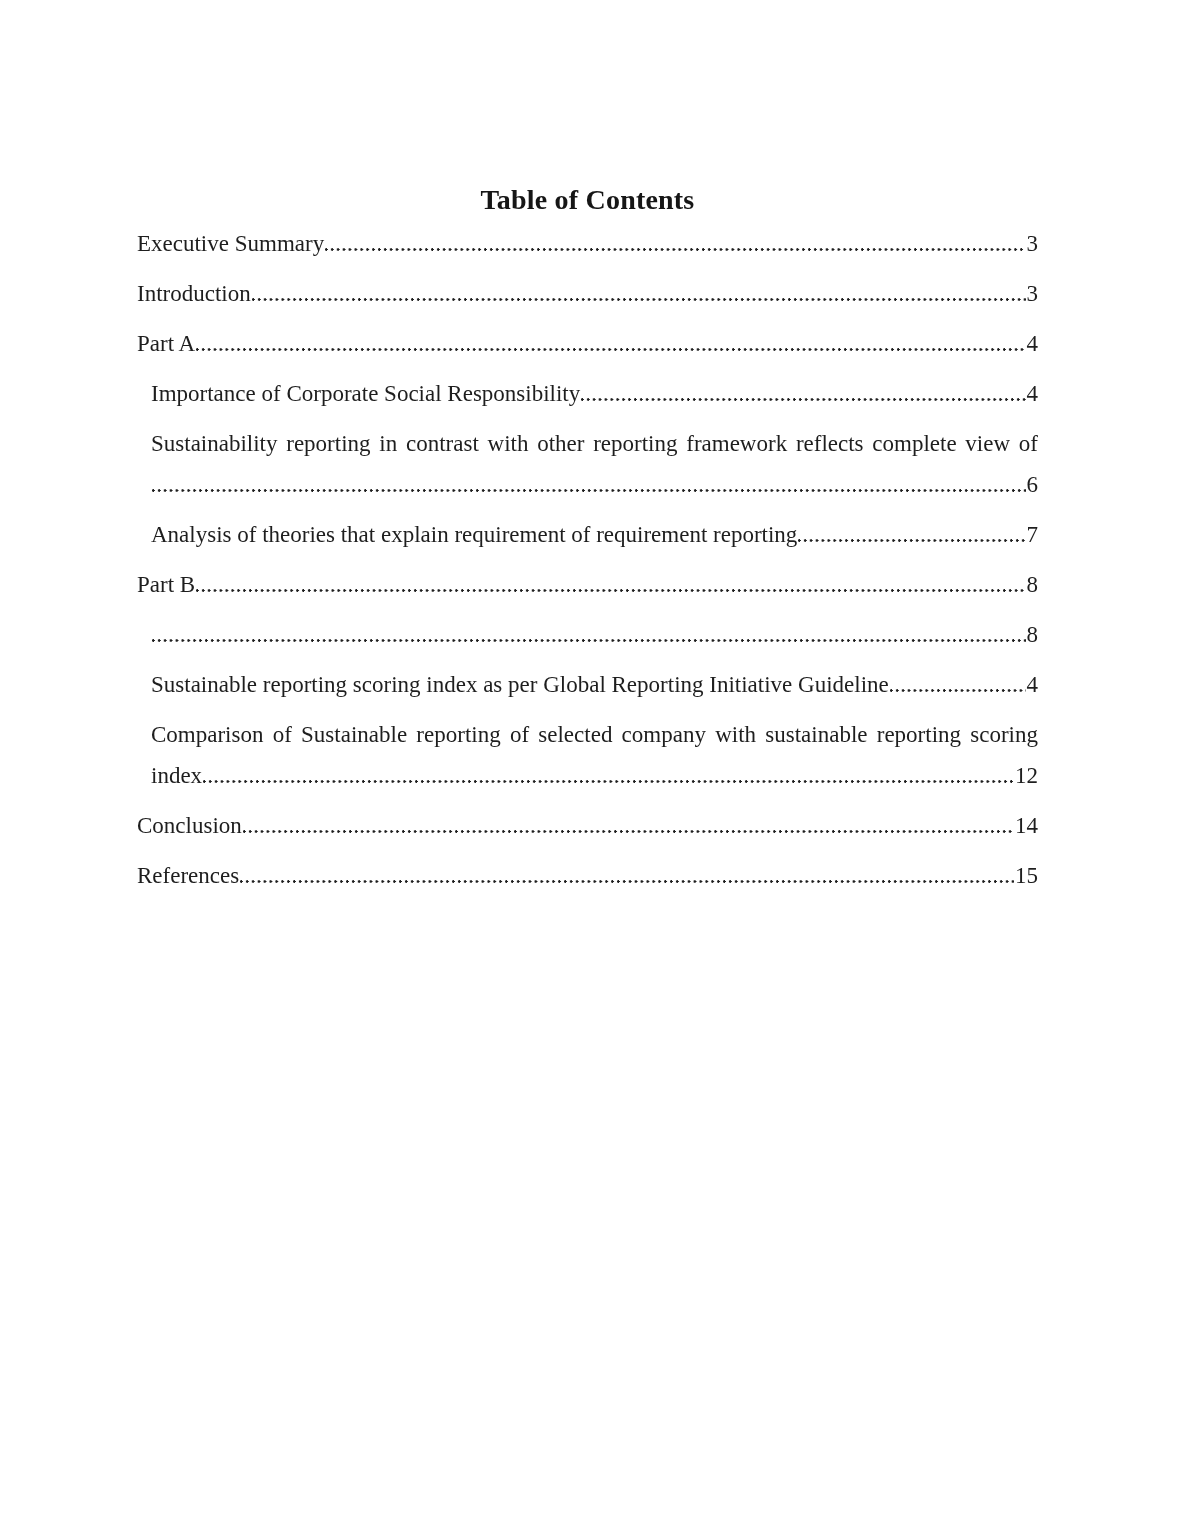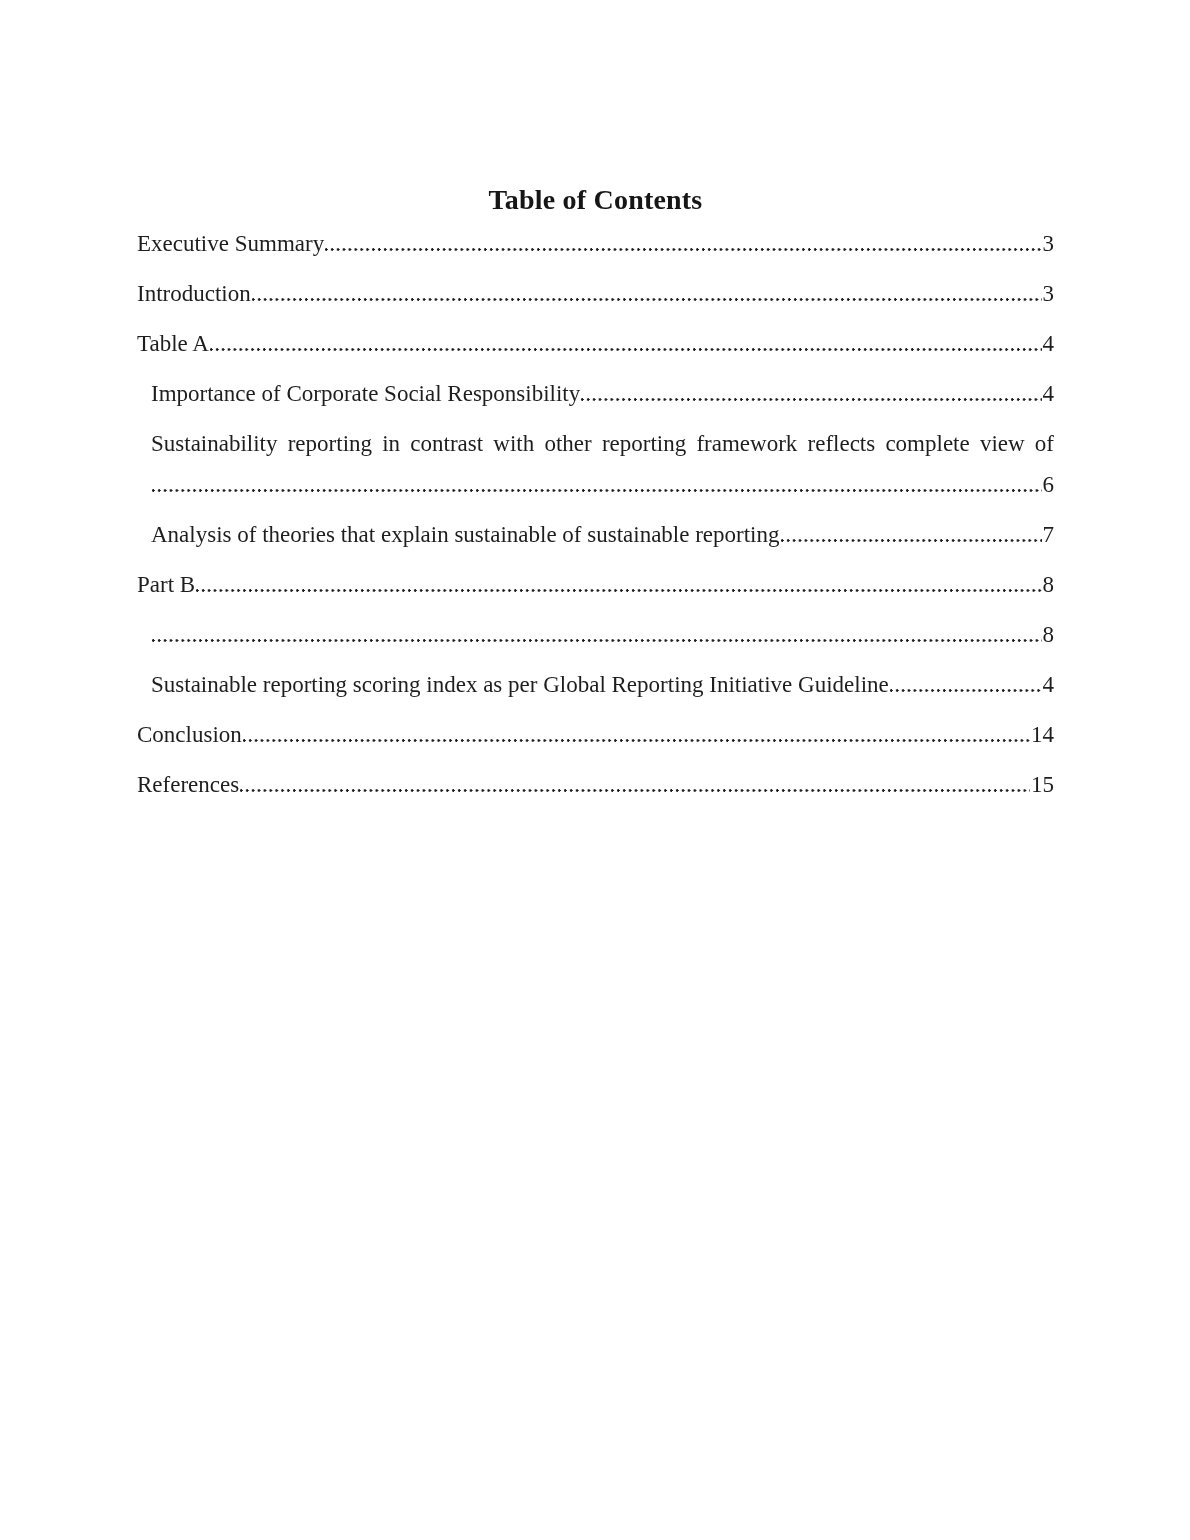--- a/index.html
+++ b/index.html
@@ -12,21 +12,21 @@
     width: 1190px;
     height: 1540px;
     background: #ffffff;
     font-family: "Liberation Serif", "DejaVu Serif", serif;
     color: #1e1e1e;
     overflow: hidden;
   }
   .content {
     position: absolute;
     left: 137px;
-    right: 136px;
+    right: 152px;
     top: 183px;
   }
   .doc-title {
     margin: 0 0 7px 0;
     text-align: center;
     font-size: 28px;
     font-weight: bold;
     line-height: 33px;
     color: #161616;
     letter-spacing: 0.2px;
@@ -86,21 +86,21 @@
     <div class="toc-entry">
       <div class="row">
         <span class="label">Introduction</span>
         <span class="leader"></span>
         <span class="page-num">3</span>
       </div>
     </div>
 
     <div class="toc-entry">
       <div class="row">
-        <span class="label">Table A</span>
+        <span class="label">Part A</span>
         <span class="leader"></span>
         <span class="page-num">4</span>
       </div>
     </div>
 
     <div class="toc-entry indent">
       <div class="row">
         <span class="label">Importance of Corporate Social Responsibility</span>
         <span class="leader"></span>
         <span class="page-num">4</span>
@@ -110,21 +110,21 @@
     <div class="toc-entry indent">
       <div class="wrap-line1">Sustainability reporting in contrast with other reporting framework reflects complete view of</div>
       <div class="row">
         <span class="leader"></span>
         <span class="page-num">6</span>
       </div>
     </div>
 
     <div class="toc-entry indent">
       <div class="row">
-        <span class="label">Analysis of theories that explain sustainable of sustainable reporting</span>
+        <span class="label">Analysis of theories that explain requirement of requirement reporting</span>
         <span class="leader"></span>
         <span class="page-num">7</span>
       </div>
     </div>
 
     <div class="toc-entry">
       <div class="row">
         <span class="label">Part B</span>
         <span class="leader"></span>
         <span class="page-num">8</span>
@@ -139,20 +139,28 @@
     </div>
 
     <div class="toc-entry indent">
       <div class="row">
         <span class="label">Sustainable reporting scoring index as per Global Reporting Initiative Guideline</span>
         <span class="leader"></span>
         <span class="page-num">4</span>
       </div>
     </div>
 
+    <div class="toc-entry indent">
+      <div class="wrap-line1">Comparison of Sustainable reporting of selected company with sustainable reporting scoring</div>
+      <div class="row">
+        <span class="label">index</span>
+        <span class="leader"></span>
+        <span class="page-num">12</span>
+      </div>
+    </div>
 
     <div class="toc-entry">
       <div class="row">
         <span class="label">Conclusion</span>
         <span class="leader"></span>
         <span class="page-num">14</span>
       </div>
     </div>
 
     <div class="toc-entry">

